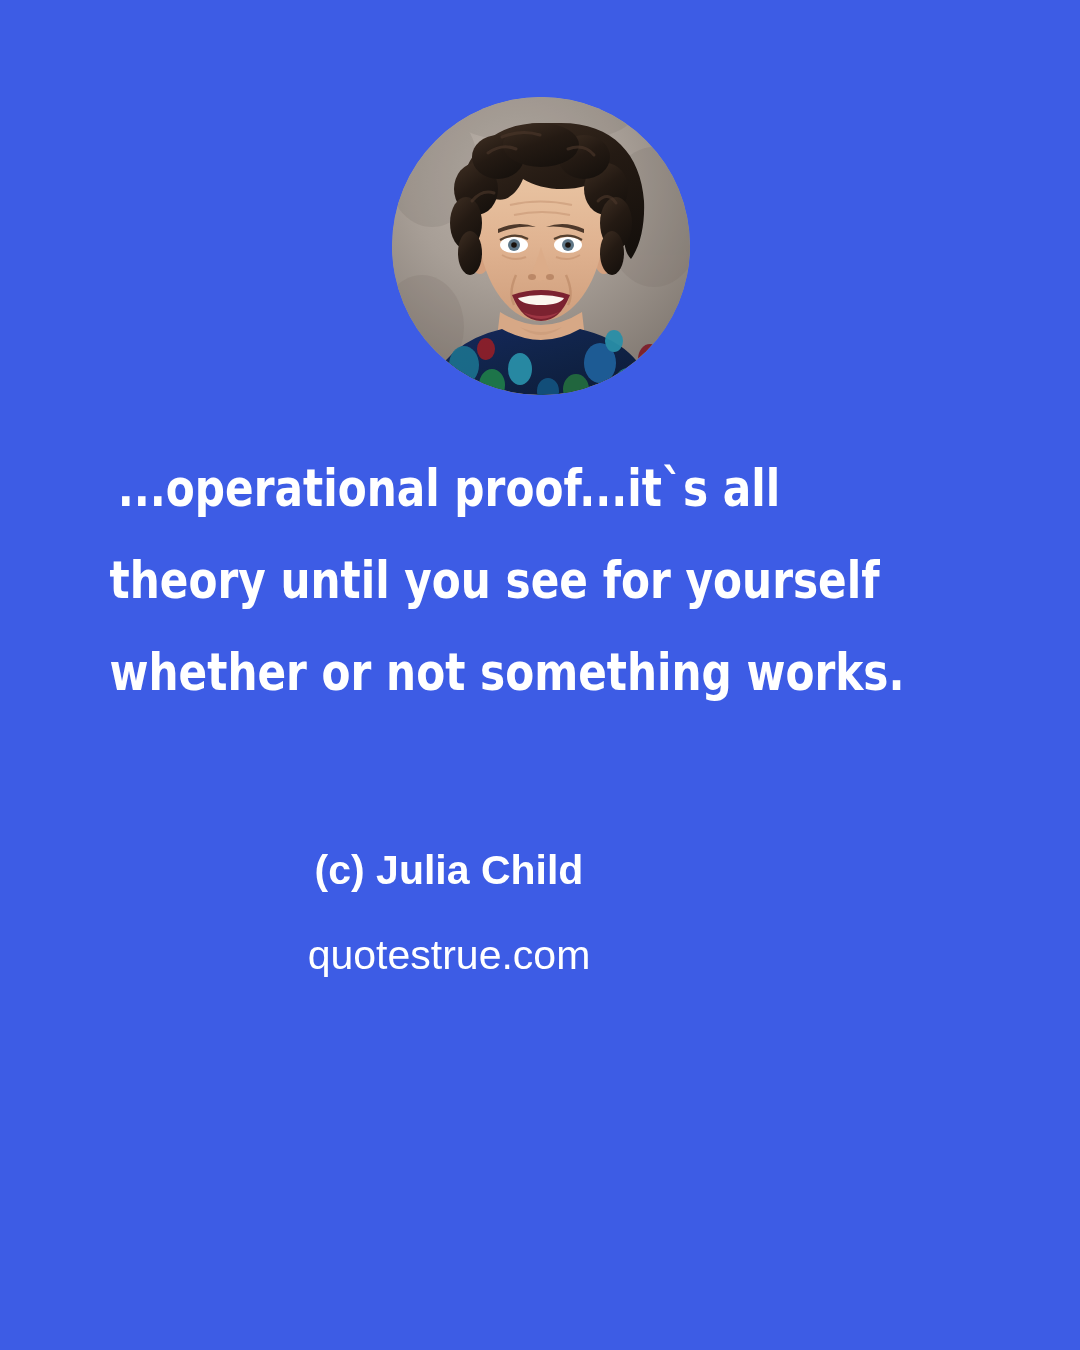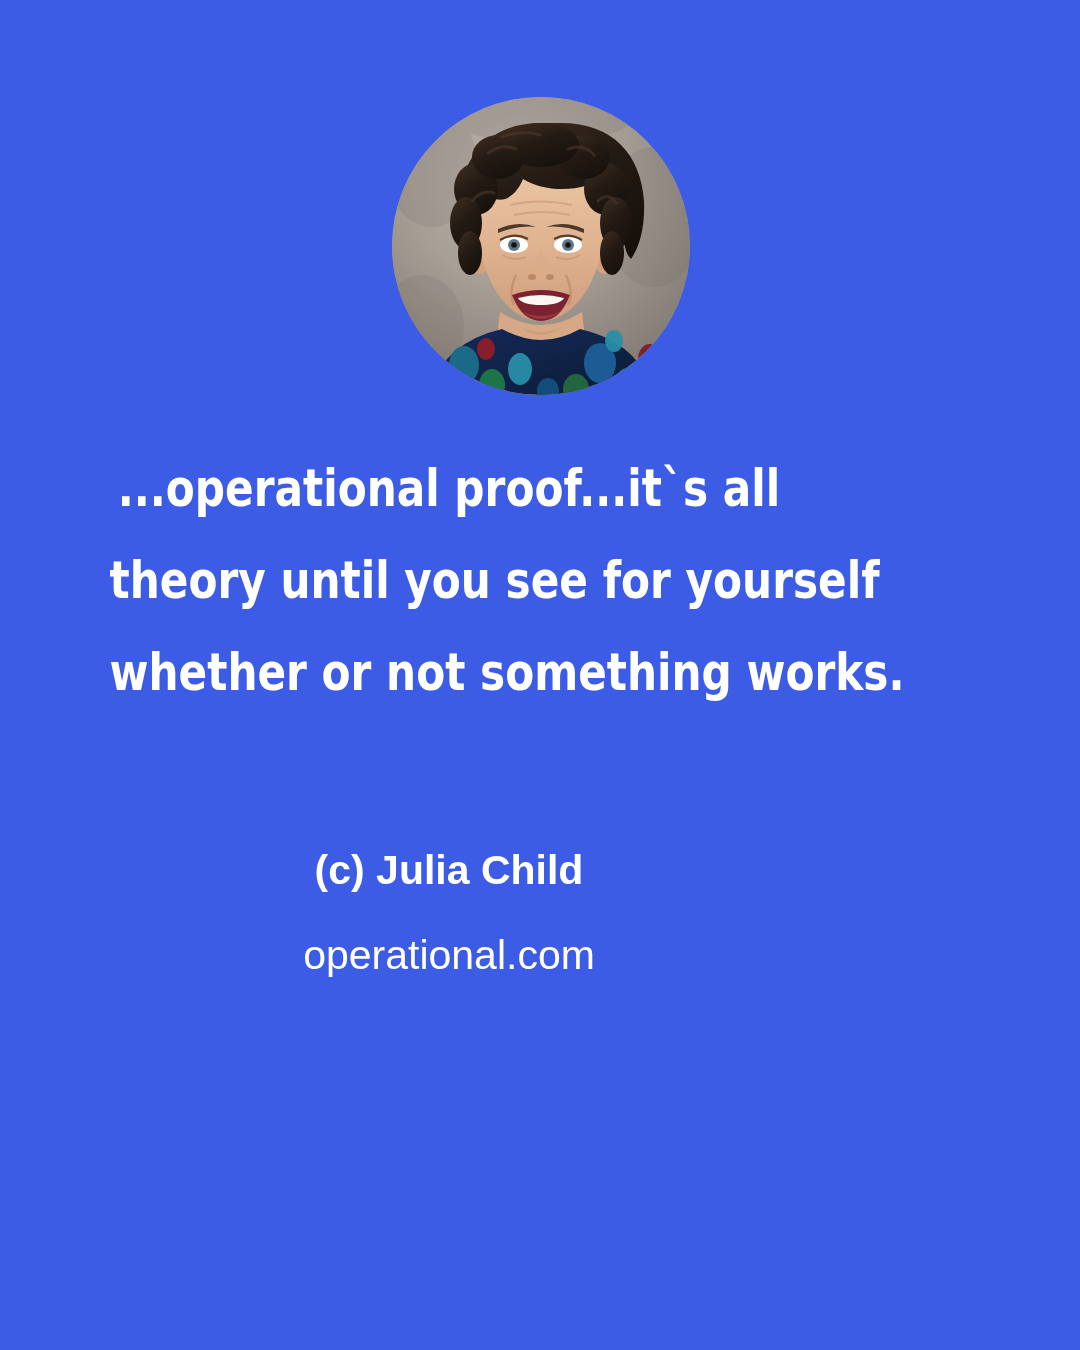--- a/index.html
+++ b/index.html
@@ -230,15 +230,15 @@
   </div>
 
   <div class="quote">
     <span class="quote-line">...operational proof...it`s all</span>
     <span class="quote-line">theory until you see for yourself</span>
     <span class="quote-line">whether or not something works.</span>
   </div>
 
   <div class="attribution">(c) Julia Child</div>
 
-  <div class="site">operational.com</div>
+  <div class="site">quotestrue.com</div>
 
 </div>
 
 </body></html>

